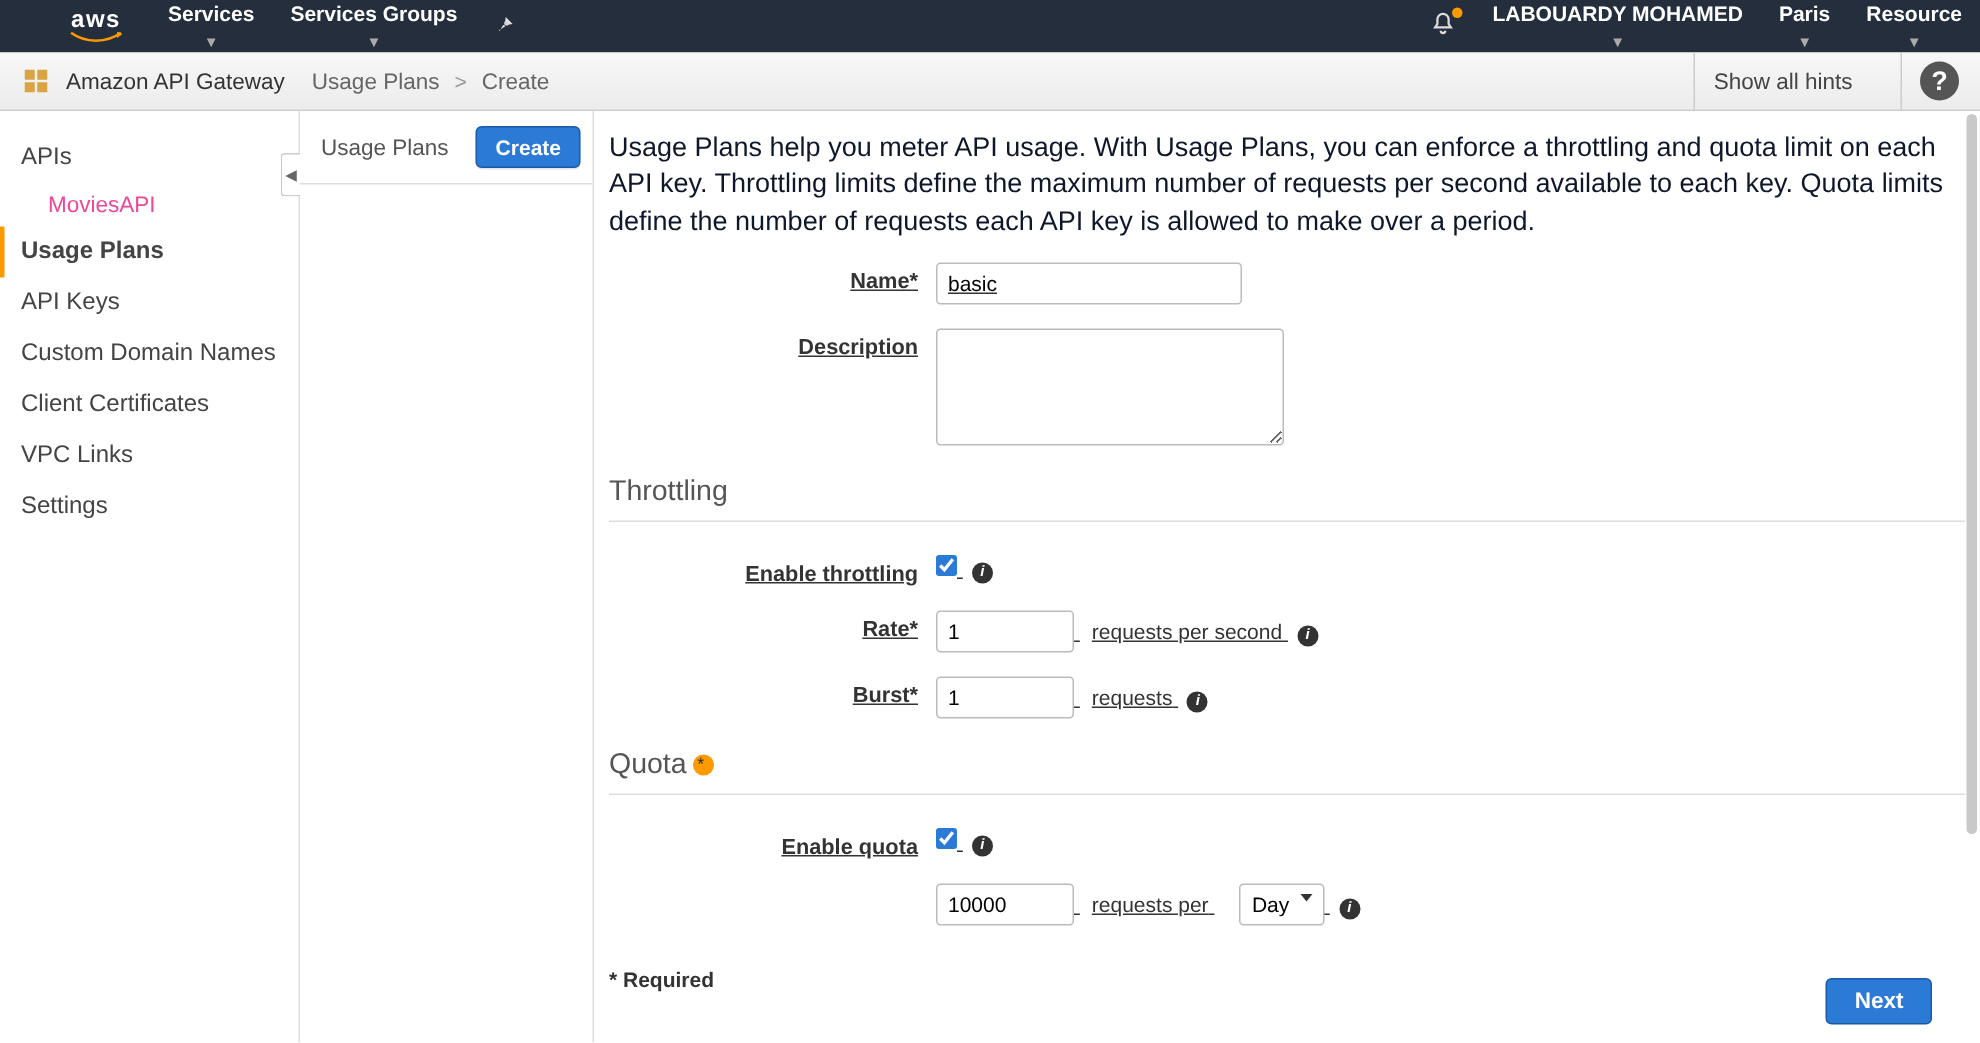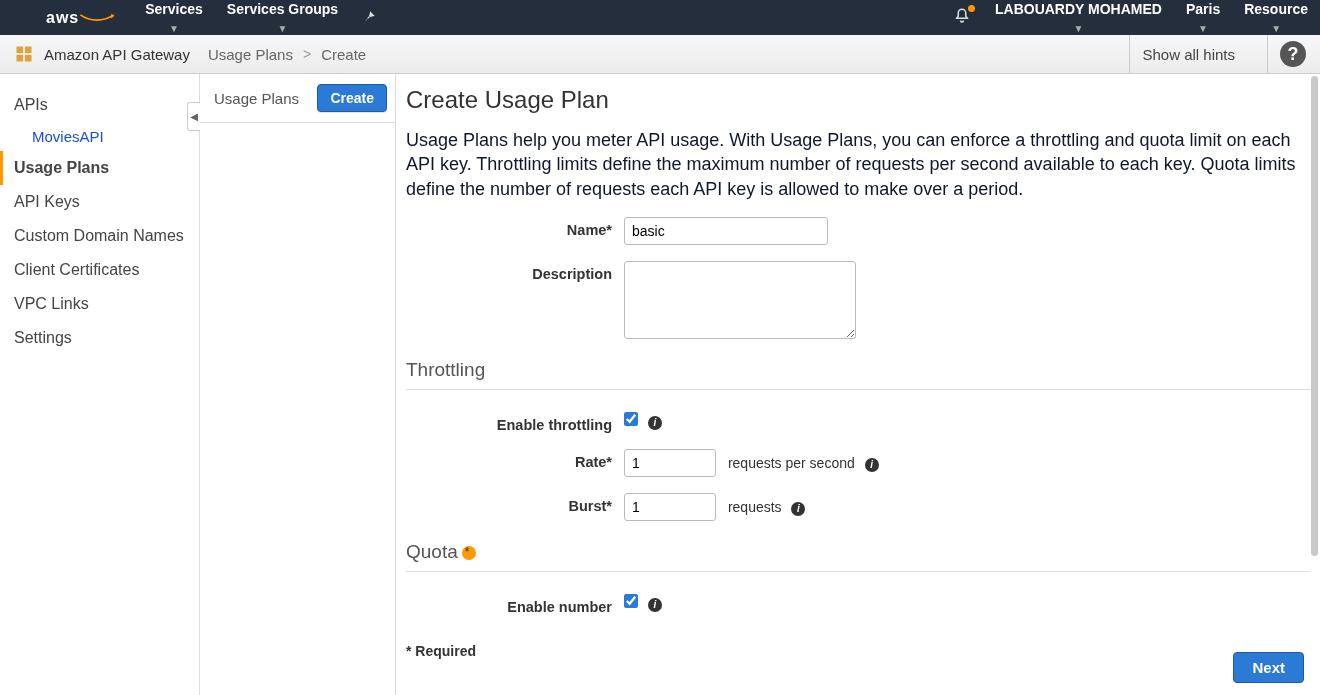--- a/index.html
+++ b/index.html
@@ -1,19 +1,19 @@
 <!DOCTYPE html>
 <html><head>
 <meta charset="utf-8">
 <style>
   * { box-sizing: border-box; margin: 0; padding: 0; font-family: "Amazon Ember", "Helvetica Neue", Arial, sans-serif; }
   body { width: 1320px; height: 695px; overflow: hidden; background: #fff; font-size: 14px; color: #333; }
   
   .topnav { height: 35px; background: #242e3d; display: flex; align-items: center; color: #fff; font-size: 14px; padding: 0 12px; }
-  .aws-logo { display:flex; flex-direction:row; align-items:center; margin-right:30px; margin-left:34px; }
+  .aws-logo { display:flex; flex-direction:column; align-items:center; margin-right:30px; margin-left:34px; }
   .aws-text { color:#fff; font-weight:bold; font-size:16px; letter-spacing:1px; line-height:14px;}
   .smile { width:36px; height:7px; }
   .nav-item { display:flex; align-items:center; gap:6px; margin-right:24px; cursor:pointer; font-weight:bold;flex-direction:column;}
   .nav-spacer { flex:1; }
   .caret { font-size:10px; color:#aaa; }
   .bell-wrap { position:relative; margin-right:24px; cursor:pointer;}
   .dot { position:absolute; top:-2px; right:-4px; width:7px; height:7px; background:#ff9900; border-radius:50%; }
   .pin { cursor:pointer; margin-right:20px;}
   
   .crumb-bar { height:39px; background:linear-gradient(#f7f7f7,#ececec); border-bottom:1px solid #ccc; display:flex; align-items:center; padding:0 14px; }
@@ -22,50 +22,50 @@
   .crumb.first { color:#333; font-weight:500; margin-right:18px;}
   .crumb-sep { color:#999; margin-right:10px; }
   .crumb-spacer { flex:1; }
   .show-hints { color:#444; margin-right:20px; cursor:pointer; font-size:15px;}
   .help-circle { width:26px; height:26px; border-radius:50%; background:#555; color:#fff; display:flex; align-items:center; justify-content:center; font-weight:bold; font-size:18px; cursor:pointer;}
   .vline { width:1px; height:38px; background:#ccc; margin:0 12px;}
   
   .main { display:flex; height:calc(695px - 35px - 39px); }
   .sidebar { width:200px; border-right:1px solid #ddd; padding-top:14px; }
   .side-item { padding:8px 14px; font-size:16px; color:#444; cursor:pointer; }
-  .side-sub { padding:6px 14px 6px 32px; font-size:15px; color:#1d4ed8; cursor:pointer;}
+  .side-sub { padding:6px 14px 6px 32px; font-size:15px; color:#ec4899; cursor:pointer;}
   .side-item.active { border-left:3px solid #ff9900; font-weight:bold; padding-left:11px;}
   
   .col2 { width:196px; border-right:1px solid #ddd; position:relative;}
   .col2-head { display:flex; align-items:center; justify-content:space-between; padding:10px 8px 10px 14px; border-bottom:1px solid #ddd;}
   .col2-title { font-size:15px; color:#555;}
   .create-btn { background:#2b7bd6; color:#fff; border:1px solid #1b5aa6; border-radius:4px; padding:5px 12px; font-weight:bold; font-size:14px; cursor:pointer; box-shadow:0 1px 0 rgba(0,0,0,0.1);}
   .collapse-tab { position:absolute; left:-13px; top:28px; width:13px; height:29px; background:#fff; border:1px solid #ccc; border-right:none; border-radius:3px 0 0 3px; display:flex; align-items:center; justify-content:center; font-size:10px; color:#666; cursor:pointer;}
   
   .form-area { flex:1; overflow:auto; padding:12px 10px 12px 10px; position:relative;}
   .scrollbar-thumb { position:absolute; right:2px; top:2px; width:7px; height:480px; background:#c9c9c9; border-radius:4px;}
   h1.page-title { font-size:24px; font-weight:400; color:#333; margin-bottom:14px;}
   .desc-text { font-size:18px; color:#0f172a; line-height:1.35; margin-bottom:16px; max-width:910px;}
-  .form-row { display:flex; align-items:flex-start; margin-bottom:16px;}
+  .form-row { display:flex; align-items:flex-start; margin-bottom:16px;text-decoration:underline;}
   .form-label { width:218px; text-align:right; padding-right:12px; font-weight:bold; font-size:14.5px; color:#333; padding-top:5px;}
   .text-input { border:1px solid #bbb; border-radius:3px; padding:5px 7px; font-size:14px; width:204px;}
   .textarea { width:232px; height:78px; resize:both;}
   .num-input { width:92px;}
   .section-h { font-size:19px; color:#555; font-weight:400; border-bottom:1px solid #ddd; padding-bottom:8px; margin:20px 0 22px 0;}
   .inline-txt { margin-left:8px; color:#333;}
   .info-icon { display:inline-block; width:14px; height:14px; background:#333; color:#fff; border-radius:50%; font-size:10px; font-weight:bold; text-align:center; line-height:14px; margin-left:6px; font-style:italic; cursor:pointer;}
   .chk { width:14px; height:14px; accent-color:#2b7bd6; cursor:pointer;}
   .select { border:1px solid #bbb; border-radius:3px; padding:5px 22px 5px 8px; font-size:14px; background:#fff; margin-left:8px; appearance:none; position:relative;}
   .select-wrap { position:relative; display:inline-block; margin-left:8px;}
   .select-wrap::after { content:""; position:absolute; right:8px; top:7px; width:0; height:0; border-left:4px solid transparent; border-right:4px solid transparent; border-top:5px solid #333;}
   .select-wrap::before { content:""; position:absolute; right:8px; bottom:7px; width:0; height:0; border-left:4px solid transparent; border-right:4px solid transparent; border-bottom:5px solid #333;}
   .quota-badge { display:inline-block; width:14px; height:14px; background:#ff9900; border-radius:50%; vertical-align:middle; margin-left:4px; position:relative;}
   .quota-badge::after{content:"*"; color:#333; position:absolute; left:3px; top:-1px; font-size:12px;}
   .required-note { font-weight:bold; margin-top:28px;}
-  .next-btn { position:absolute; right:16px; bottom:12px; background:#2b7bd6; color:#fff; border:1px solid #1b5aa6; border-radius:4px; padding:6px 18px; font-weight:bold; font-size:15px; cursor:pointer;}
+  .next-btn { position:absolute; right:32px; bottom:12px; background:#2b7bd6; color:#fff; border:1px solid #1b5aa6; border-radius:4px; padding:6px 18px; font-weight:bold; font-size:15px; cursor:pointer;}
 </style>
 </head>
 <body>
 
 <div class="topnav">
   <div class="aws-logo">
     <span class="aws-text">aws</span>
     <svg class="smile" viewBox="0 0 40 8">
         <path d="M1 1 C 12 9, 28 9, 39 1" stroke="#ff9900" stroke-width="2" fill="none"></path>
         <path d="M36 0 L40 2 L36 5 Z" fill="#ff9900"></path>
@@ -140,21 +140,20 @@
     <div class="collapse-tab">◀</div>
     <div class="col2-head">
       <span class="col2-title">Usage Plans</span>
       <button class="create-btn">Create</button>
     </div>
   </div>
 
   <div class="form-area">
     <div class="scrollbar-thumb"></div>
 
-    <h1 class="page-title">Create Usage Plan</h1>
     <p class="desc-text">Usage Plans help you meter API usage. With Usage Plans, you can enforce a throttling and quota limit on each API key. Throttling limits define the maximum number of requests per second available to each key. Quota limits define the number of requests each API key is allowed to make over a period.</p>
 
     <div class="form-row">
       <div class="form-label">Name*</div>
       <input class="text-input" value="basic" style="">
     </div>
     <div class="form-row">
       <div class="form-label">Description</div>
       <textarea class="text-input textarea" style=""></textarea>
     </div>
@@ -183,25 +182,38 @@
         <span class="inline-txt">requests</span>
         <span class="info-icon">i</span>
       </div>
     </div>
 
     <h2 class="section-h">
       <span>Quota</span><span class="quota-badge"></span>
     </h2>
 
     <div class="form-row">
-      <div class="form-label">Enable number</div>
+      <div class="form-label">Enable quota</div>
       <div>
         <input type="checkbox" class="chk" checked="" style="">
         <span class="info-icon">i</span>
       </div>
     </div>
+    <div class="form-row">
+      <div class="form-label"></div>
+      <div>
+        <input class="text-input num-input" value="10000" style="">
+        <span class="inline-txt">requests per</span>
+        <span class="select-wrap">
+          <select class="select">
+            <option>Day</option>
+          </select>
+        </span>
+        <span class="info-icon">i</span>
+      </div>
+    </div>
 
     <div class="required-note">* Required</div>
 
     <button class="next-btn">Next</button>
   </div>
 
 </div>
 
 </body></html>

